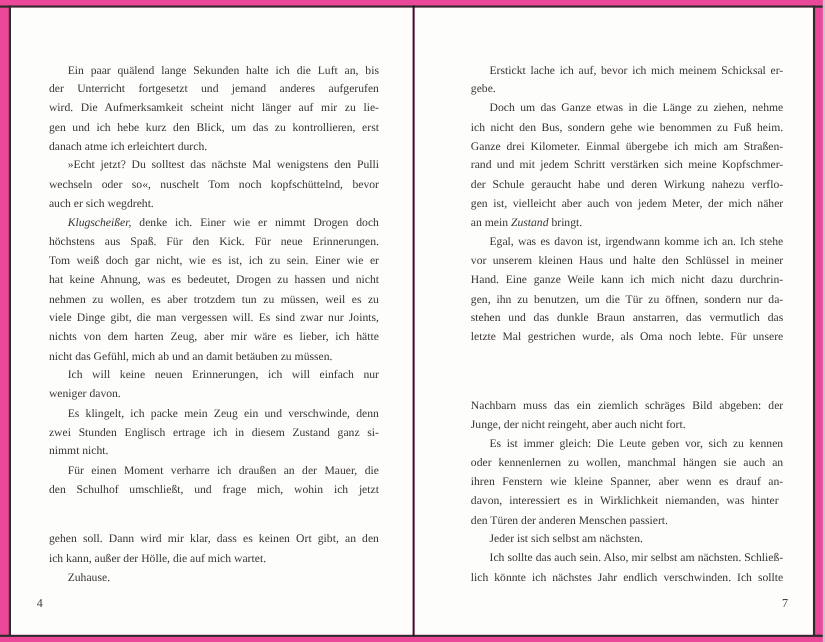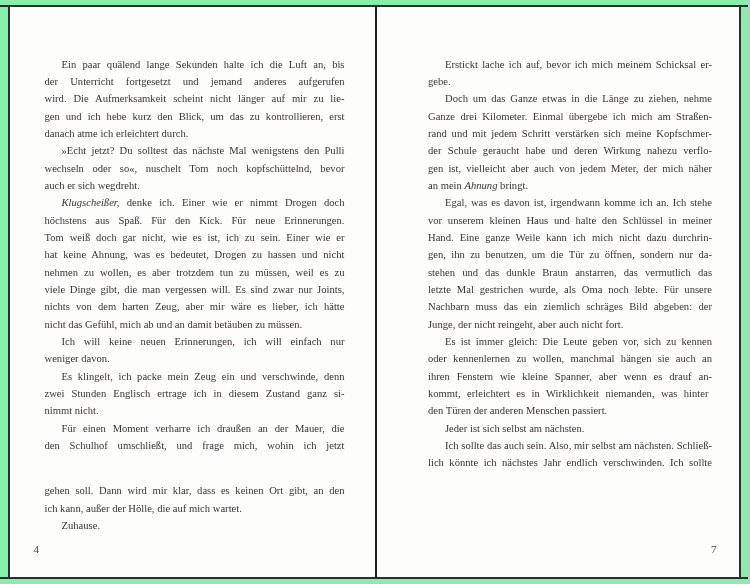--- a/index.html
+++ b/index.html
@@ -1,17 +1,17 @@
 <!DOCTYPE html>
 <html><head>
 <meta charset="utf-8">
 <style>
   html,body{margin:0;padding:0;background:#ffffff;}
   #stage{
-    position:relative;width:750px;height:584px;background:#86efac;overflow:hidden;
+    position:relative;width:750px;height:584px;background:#ec4899;overflow:hidden;
     font-family:"Liberation Serif","DejaVu Serif",serif;
     --lh:17.35px;
   }
   .rule{position:absolute;background:#2e2e2e;}
   #rule-top{left:0;top:5px;width:750px;height:1.5px;}
   #rule-bottom{left:0;top:576.5px;width:750px;height:2px;}
   #rule-left{left:8px;top:5px;width:1.5px;height:573px;}
   #rule-right{left:739px;top:5px;width:1.5px;height:573px;}
   #rule-divider{left:375px;top:5px;width:2px;height:573px;background:#1c1c1c;}
   #edge-strip{position:absolute;left:748px;top:0;width:2px;height:584px;background:#c6c6c6;}
@@ -98,41 +98,42 @@
   </div>
 
   <div id="page-right" class="page">
     <div class="text-block">
         <div class="para">
           <div class="line indent" style="word-spacing: 1.582px;"><span><span>Erstickt lache ich auf, bevor ich mich meinem Schicksal er-</span></span></div>
           <div class="line" style="word-spacing: 0px;"><span><span>gebe.</span></span></div>
         </div>
         <div class="para">
           <div class="line indent" style="word-spacing: 2.255px;"><span><span>Doch um das Ganze etwas in die Länge zu ziehen, nehme</span></span></div>
+          <div class="line" style="word-spacing: 2.273px;"><span><span>ich nicht den Bus, sondern gehe wie benommen zu Fuß heim.</span></span></div>
           <div class="line" style="word-spacing: 2.762px;"><span><span>Ganze drei Kilometer. Einmal übergebe ich mich am Straßen-</span></span></div>
           <div class="line" style="word-spacing: 2.135px;"><span><span>rand und mit jedem Schritt verstärken sich meine Kopfschmer-</span></span></div>
           <div class="line" style="word-spacing: 3.588px;"><span><span>der Schule geraucht habe und deren Wirkung nahezu verflo-</span></span></div>
           <div class="line" style="word-spacing: 2.439px;"><span><span>gen ist, vielleicht aber auch von jedem Meter, der mich näher</span></span></div>
-          <div class="line" style="word-spacing: 0px;"><span><span>an mein </span><i>Ahnung</i><span> bringt.</span></span></div>
+          <div class="line" style="word-spacing: 0px;"><span><span>an mein </span><i>Zustand</i><span> bringt.</span></span></div>
         </div>
         <div class="para">
           <div class="line indent" style="word-spacing: 1.212px;"><span><span>Egal, was es davon ist, irgendwann komme ich an. Ich stehe</span></span></div>
           <div class="line" style="word-spacing: 3.083px;"><span><span>vor unserem kleinen Haus und halte den Schlüssel in meiner</span></span></div>
           <div class="line" style="word-spacing: 3.432px;"><span><span>Hand. Eine ganze Weile kann ich mich nicht dazu durchrin-</span></span></div>
           <div class="line" style="word-spacing: 2.693px;"><span><span>gen, ihn zu benutzen, um die Tür zu öffnen, sondern nur da-</span></span></div>
           <div class="line" style="word-spacing: 4.426px;"><span><span>stehen und das dunkle Braun anstarren, das vermutlich das</span></span></div>
           <div class="line" style="word-spacing: 3.217px;"><span><span>letzte Mal gestrichen wurde, als Oma noch lebte. Für unsere</span></span></div>
-          <div class="line" style="word-spacing: 3.729px;"><span><span>Nachbarn muss das ein ziemlich schräges Bild abgeben: der</span></span></div>
+          <div class="line" style="word-spacing: 3.729px; margin-top: 45px;"><span><span>Nachbarn muss das ein ziemlich schräges Bild abgeben: der</span></span></div>
           <div class="line" style="word-spacing: 0px;"><span><span>Junge, der nicht reingeht, aber auch nicht fort.</span></span></div>
         </div>
         <div class="para">
           <div class="line indent" style="word-spacing: 2.472px;"><span><span>Es ist immer gleich: Die Leute geben vor, sich zu kennen</span></span></div>
           <div class="line" style="word-spacing: 3.621px;"><span><span>oder kennenlernen zu wollen, manchmal hängen sie auch an</span></span></div>
           <div class="line" style="word-spacing: 4.212px;"><span><span>ihren Fenstern wie kleine Spanner, aber wenn es drauf an-</span></span></div>
-          <div class="line" style="word-spacing: 3.717px;"><span><span>kommt, erleichtert es in Wirklichkeit niemanden, was hinter</span></span></div>
+          <div class="line" style="word-spacing: 3.717px;"><span><span>davon, interessiert es in Wirklichkeit niemanden, was hinter</span></span></div>
           <div class="line" style="word-spacing: 0px;"><span><span>den Türen der anderen Menschen passiert.</span></span></div>
         </div>
         <div class="para">
           <div class="line indent" style="word-spacing: 0px;"><span><span>Jeder ist sich selbst am nächsten.</span></span></div>
         </div>
         <div class="para">
           <div class="line indent" style="word-spacing: 0.133px;"><span><span>Ich sollte das auch sein. Also, mir selbst am nächsten. Schließ-</span></span></div>
           <div class="line" style="word-spacing: 2.809px;"><span><span>lich könnte ich nächstes Jahr endlich verschwinden. Ich sollte</span></span></div>
         </div>
       </div>

